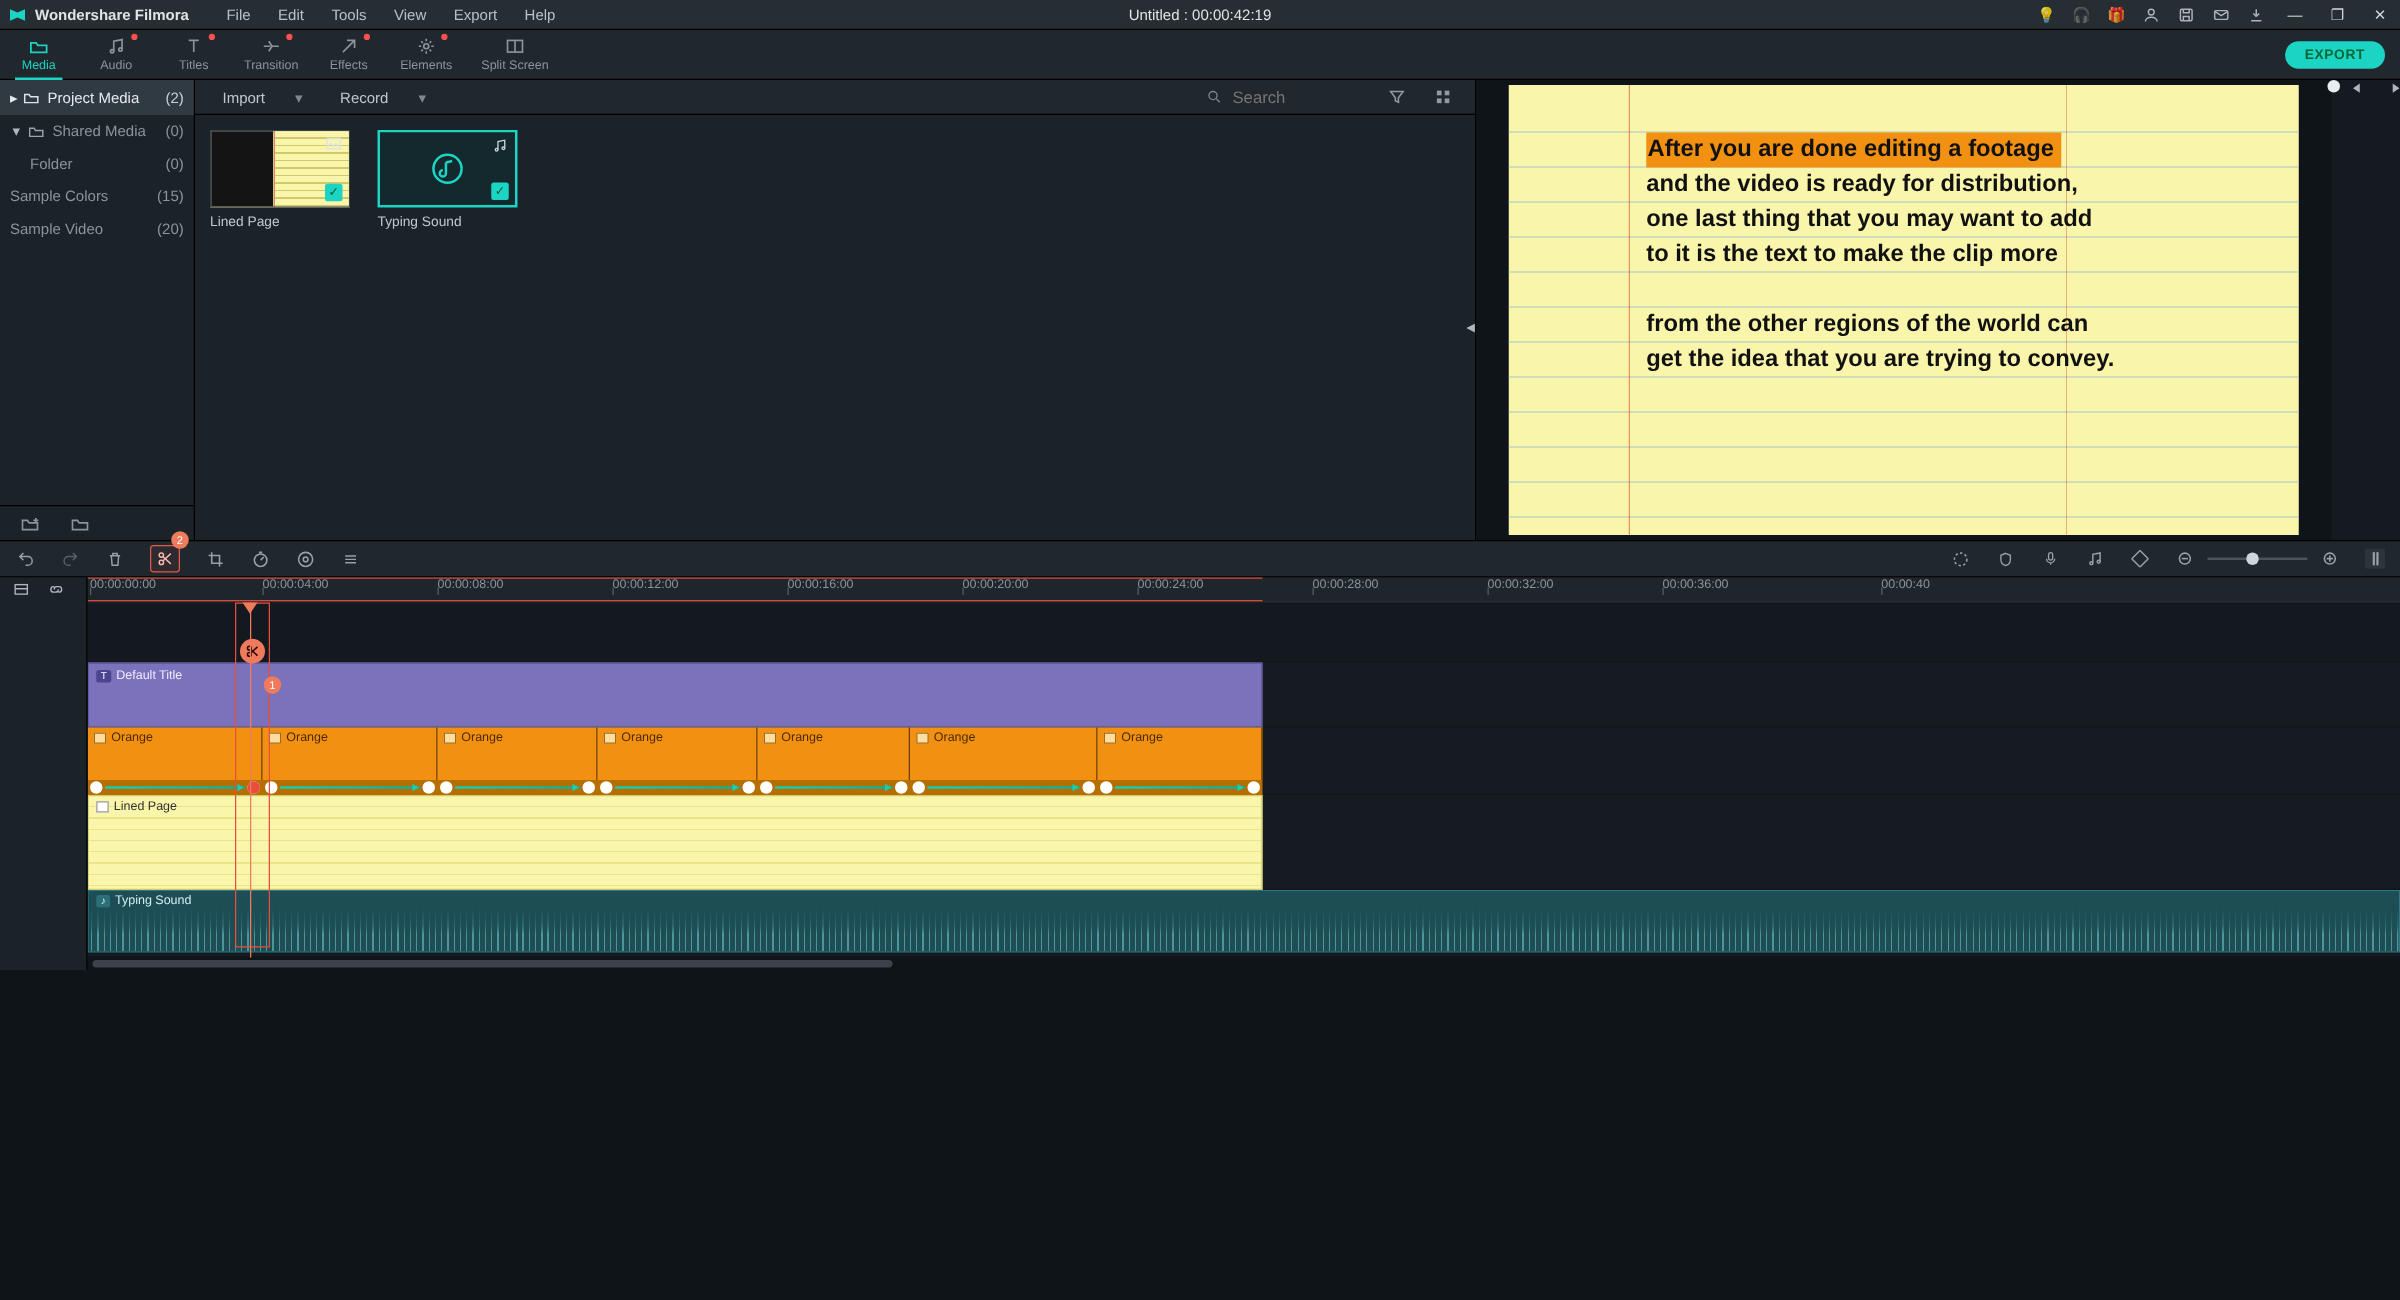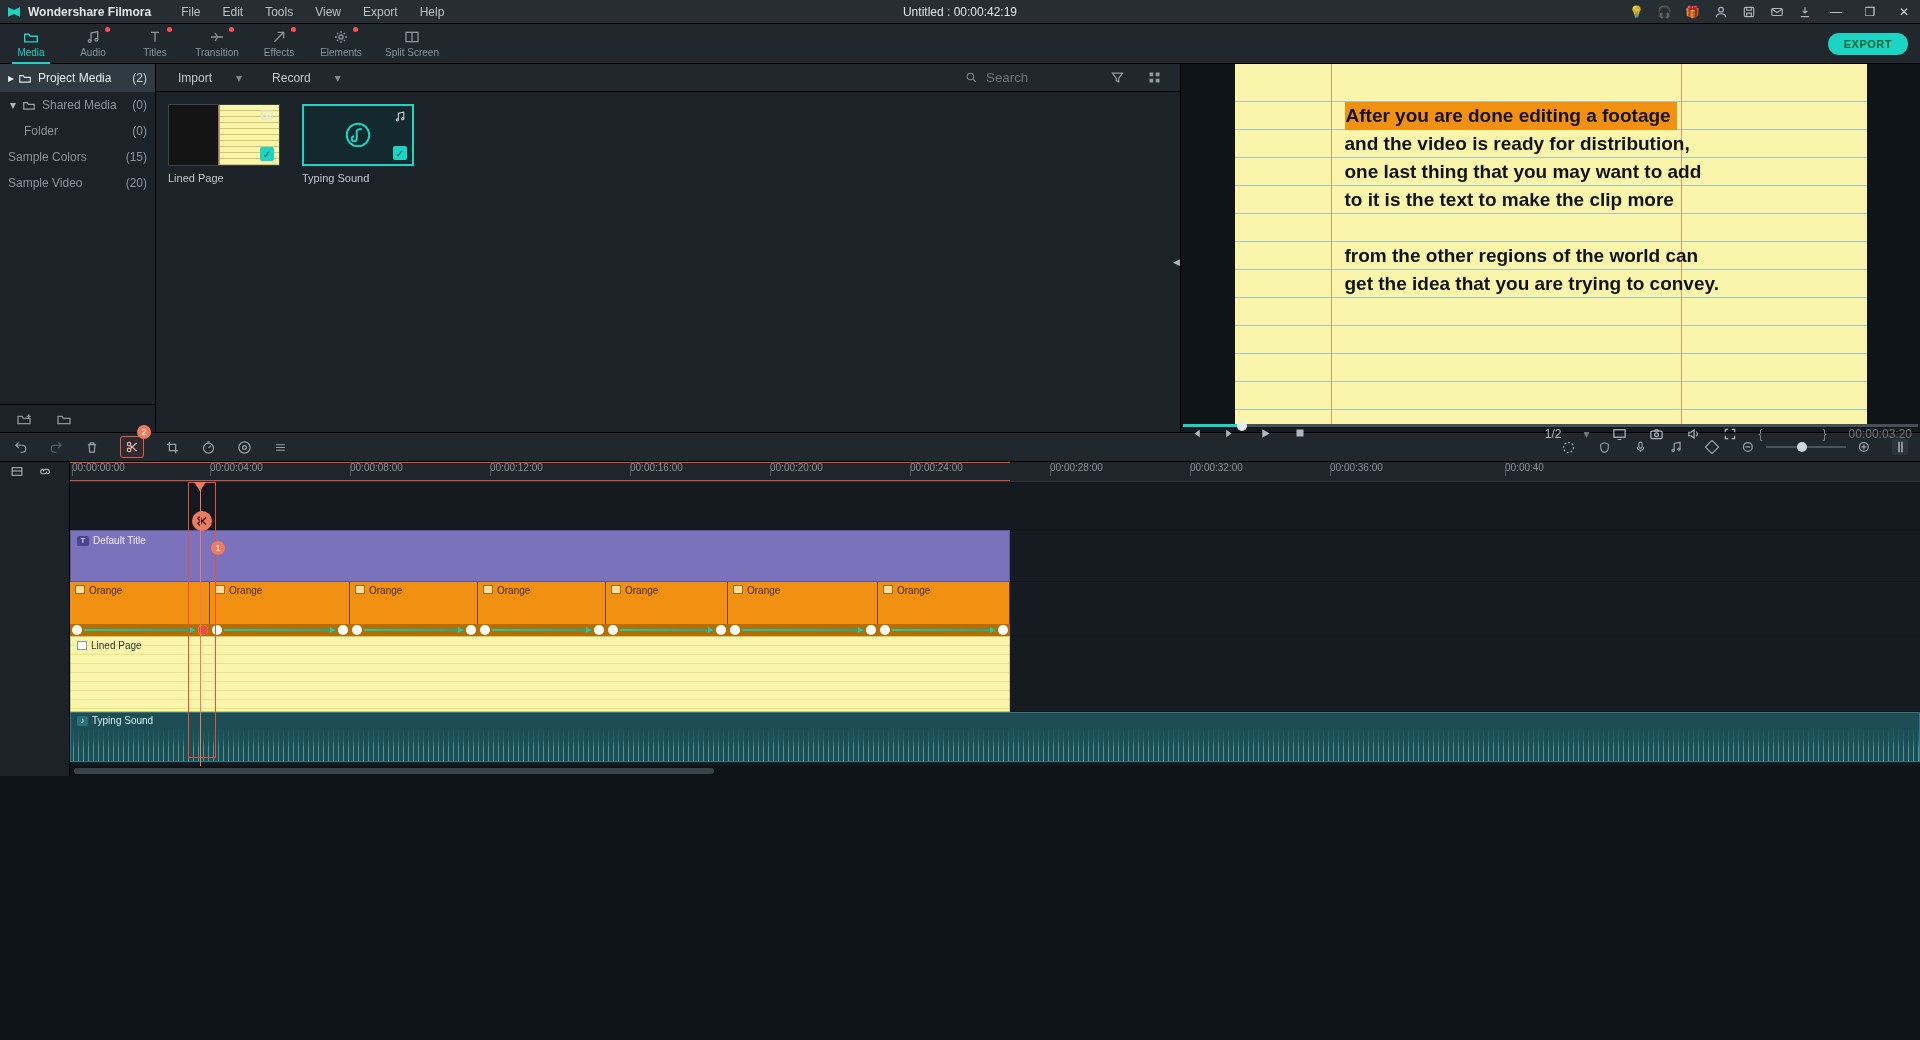--- a/index.html
+++ b/index.html
@@ -71,21 +71,21 @@
     background:repeating-linear-gradient(#f9f5aa,#f9f5aa 5px,#cfc96b 5px,#cfc96b 6px);
     border-left:1px solid #d08; 
     border-left-color:#d86; }
   .thumb .cap{font-size:11px;color:#c0c8ce;margin-top:6px;white-space:nowrap}
   .thumb .tag{position:absolute;top:4px;right:5px;opacity:.9;color:#dfe4e8}
   .thumb .chk{position:absolute;bottom:4px;right:5px;width:14px;height:14px;background:var(--teal);display:flex;align-items:center;justify-content:center;color:#053;font-size:10px;border-radius:2px}
   .audio-thumb{background:#14292d;width:100%;height:100%;display:flex;align-items:center;justify-content:center}
   .audio-thumb svg{color:var(--teal)}
 
   
-  .preview{width:740px;background:#141a1f;display:flex;flex-direction:column;border-left:1px solid #000}
+  .preview{width:740px;background:#141a1f;display:flex;border-left:1px solid #000}
   .stage{flex:1;background:#0f1418;display:flex;align-items:center;justify-content:center;padding:0 26px}
   .page{width:632px;height:360px;background:var(--yellow);
     background-image:
       linear-gradient(to right,rgba(211,73,30,.55) 1px,transparent 1px),
       linear-gradient(to right,rgba(211,73,30,.55) 1px,transparent 1px),
       repeating-linear-gradient(to bottom,transparent 0,transparent 27px,#a7c4c8 27px,#a7c4c8 28px);
     background-position:96px 0, 446px 0, 0 10px;
     background-size:1px 100%,1px 100%,100% 100%;
     background-repeat:no-repeat,no-repeat,repeat;
     position:relative;}
@@ -130,21 +130,21 @@
 
   .gap-lane{height:48px;background:#13191e}
   .title-lane{height:52px}
   .title-clip{position:absolute;left:0;top:0;width:940px;height:52px;background:var(--purple);border:1px solid #5c5698}
   .title-clip .lbl{position:absolute;left:6px;top:4px;font-size:10px;color:#efeaff;display:flex;align-items:center;gap:4px}
   .title-clip .lbl .t{width:12px;height:10px;border-radius:2px;background:#4b4590;color:#fff;font-size:8px;display:inline-flex;align-items:center;justify-content:center}
 
   .orange-lane{height:54px}
   .orange-row{position:absolute;left:0;top:0;height:42px;display:flex}
   .oclip{height:42px;background:var(--orange);border-right:1px solid #6a3d00;position:relative}
-  .oclip .lbl{position:absolute;left:5px;top:3px;font-size:10px;color:#4a2b00;display:flex;gap:4px}
+  .oclip .lbl{position:absolute;left:5px;top:3px;font-size:10px;color:#4a2b00;display:flex;align-items:center;gap:4px}
   .oclip .lbl .sq{width:10px;height:9px;background:#ffdca0;border:1px solid #a66b10}
   .kf-row{position:absolute;left:0;top:42px;height:12px;width:940px;background:#b76e00;display:flex}
   .kf-seg{position:relative;display:flex;align-items:center}
   .kf-line{flex:1;height:2px;background:linear-gradient(to right,#13d0b5,#0fae96);position:relative}
   .kf-line::after{content:"";position:absolute;right:-2px;top:-2px;border:3px solid transparent;border-left:5px solid #13d0b5}
   .kf-dot{width:10px;height:10px;border-radius:50%;background:#fff;margin:0 2px}
   .kf-dot.red{background:#e94e3c}
 
   .video-lane{height:76px}
   .vclip{position:absolute;left:0;top:0;width:940px;height:76px;background:var(--yellow);

